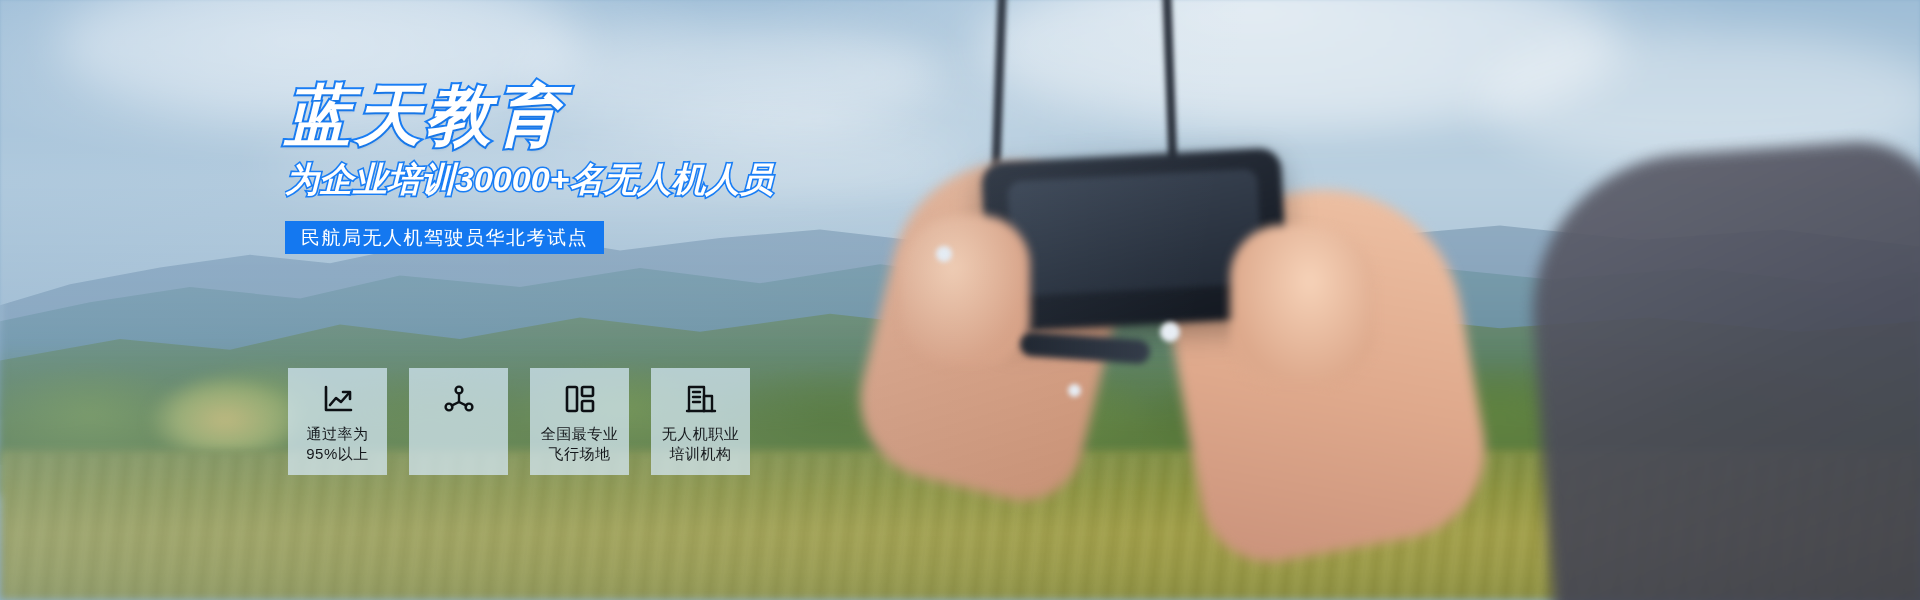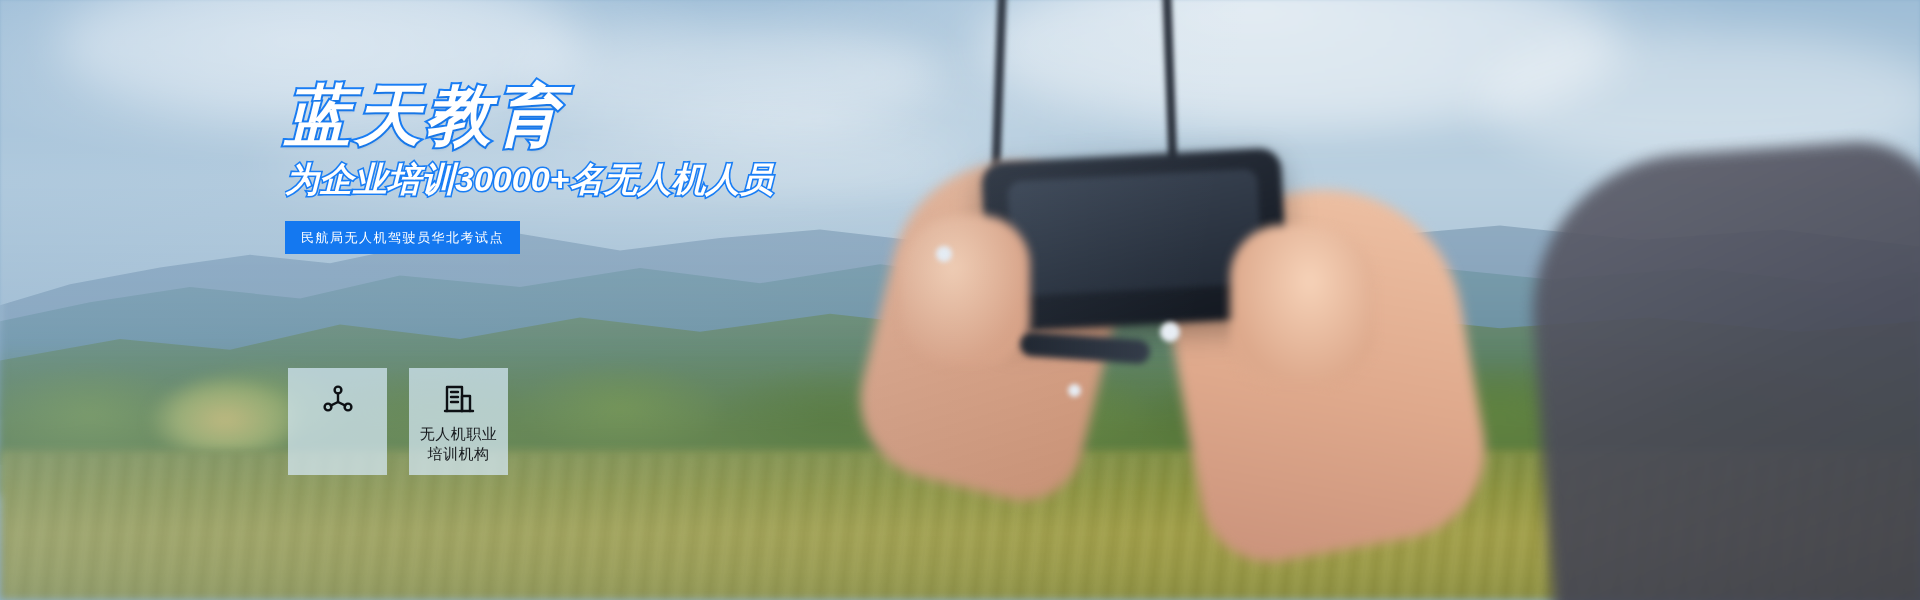--- a/index.html
+++ b/index.html
@@ -181,21 +181,21 @@
     paint-order:stroke fill;
     white-space:nowrap;
   }
 
   .badge {
     position:absolute; left:285px; top:221px;
     height:33px; padding:0 16px;
     display:flex; align-items:center;
     background:#1478f0;
     color:#ffffff;
-    font-size:13px; letter-spacing:1.5px;
+    font-size:19px; letter-spacing:1.5px;
     white-space:nowrap;
   }
 
   .cards {
     position:absolute; left:288px; top:368px;
     display:flex; gap:22px;
   }
   .card {
     width:99px; min-height:102px;
     background:rgba(214,233,247,.72);
@@ -256,34 +256,56 @@
     <div class="headline">蓝天教育</div>
 
     <div class="subhead">为企业培训30000+名无人机人员</div>
 
     <div class="badge">
       <span>民航局无人机驾驶员华北考试点</span>
     </div>
 
     <div class="cards">
 
+      <div class="card">
+        <span class="card-icon">
+          <svg viewBox="0 0 32 32" fill="none" stroke="#0d1014" stroke-width="2.6" stroke-linecap="round" stroke-linejoin="round">
+            <polyline points="4,4 4,27 29,27"></polyline>
+            <polyline points="8,22 14,15 19,19 27,10"></polyline>
+            <polyline points="21,9 28,9 28,16"></polyline>
+          </svg>
+        </span>
+        <span class="card-label">通过率为
+95%以上</span>
+      </div>
 
       <div class="card">
         <span class="card-icon">
           <svg viewBox="0 0 32 32" fill="none" stroke="#0d1014" stroke-width="2.4" stroke-linecap="round" stroke-linejoin="round">
             <circle cx="16" cy="7" r="3.4"></circle>
             <circle cx="6" cy="24" r="3.4"></circle>
             <circle cx="26" cy="24" r="3.4"></circle>
             <line x1="16" y1="10.4" x2="16" y2="19"></line>
             <line x1="16" y1="19" x2="8.6" y2="22.6"></line>
             <line x1="16" y1="19" x2="23.4" y2="22.6"></line>
           </svg>
         </span>
       </div>
 
+      <div class="card">
+        <span class="card-icon">
+          <svg viewBox="0 0 32 32" fill="none" stroke="#0d1014" stroke-width="2.6" stroke-linejoin="round">
+            <rect x="3" y="4" width="10" height="24" rx="1.5"></rect>
+            <rect x="18" y="4" width="11" height="9" rx="1.5"></rect>
+            <rect x="18" y="18" width="11" height="10" rx="1.5"></rect>
+          </svg>
+        </span>
+        <span class="card-label">全国最专业
+飞行场地</span>
+      </div>
 
       <div class="card">
         <span class="card-icon">
           <svg viewBox="0 0 32 32" fill="none" stroke="#0d1014" stroke-width="2.4" stroke-linecap="round" stroke-linejoin="round">
             <path d="M4 28V4h15v24"></path>
             <path d="M19 28V13h8v15"></path>
             <line x1="2" y1="28" x2="30" y2="28"></line>
             <line x1="8" y1="9" x2="15" y2="9"></line>
             <line x1="8" y1="14" x2="15" y2="14"></line>
             <line x1="8" y1="19" x2="15" y2="19"></line>

